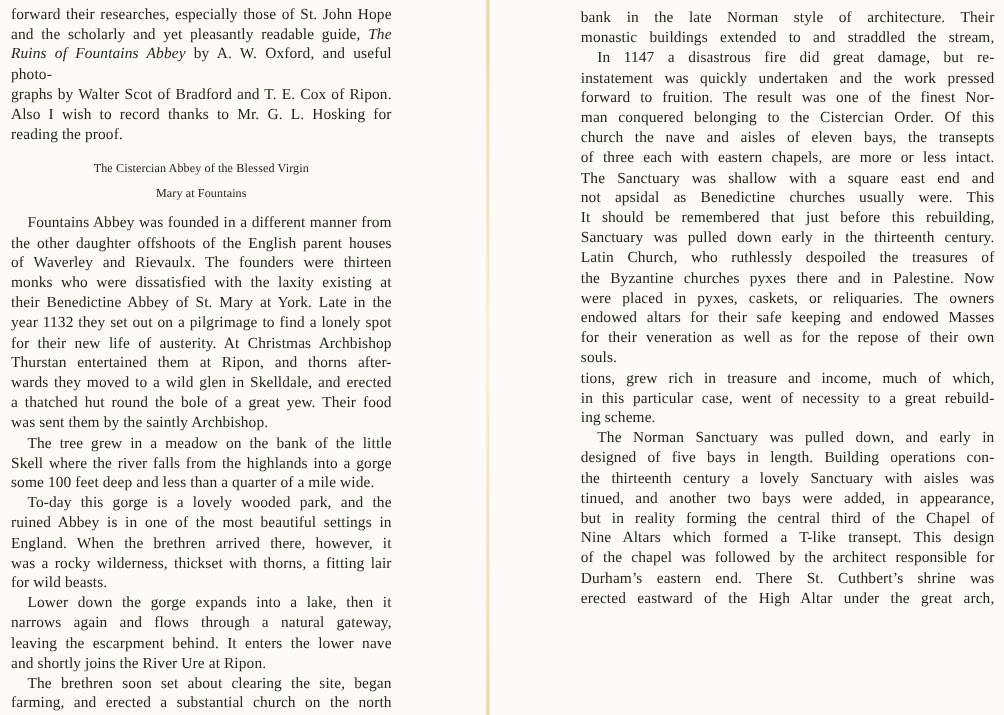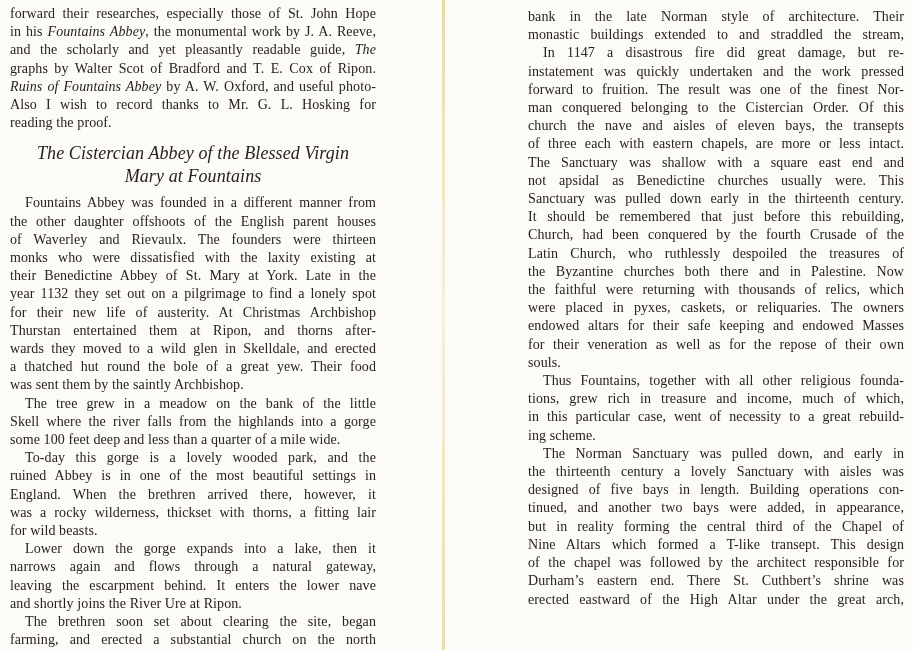--- a/index.html
+++ b/index.html
@@ -19,21 +19,21 @@
   }
   .page {
     position: absolute;
     top: 0;
     height: 650px;
     box-sizing: border-box;
   }
   .page.left {
     left: 0;
     width: 444px;
-    padding: 5px 68px 0 10px;
+    padding: 5px 88px 0 10px;
   }
   .page.right {
     left: 451px;
     width: 466px;
     padding: 8px 13px 0 77px;
   }
   .gutter {
     position: absolute;
     top: 0;
     left: 442px;
@@ -43,44 +43,42 @@
   }
   .paragraph { margin: 0; }
   .line {
     text-align: justify;
     text-align-last: justify;
     white-space: normal;
   }
   .line.end { text-align-last: left; }
   .line.indent { text-indent: 15px; }
   .heading {
-    font-style: italic;
-    font-size: 18px;
+    font-size: 11px;
     line-height: 23px;
     margin: 10px 0 6px 0;
   }
   .heading .line,
   .heading .line.end {
     text-align: center;
     text-align-last: center;
     text-indent: 0;
   }
   .it { font-style: italic; }
 </style>
 </head>
 <body>
 
 <div class="spread" id="spread" style="background: rgb(252, 251, 248); color: rgb(39, 35, 30);">
   <div class="page left" id="left-page">
       <div class="paragraph">
         <div class="line"><span class="rm">forward their researches, especially those of St. John Hope</span></div>
-        <div class="line"><span class="rm">in his </span><span class="it">Fountains Abbey</span><span class="rm">, the monumental work by J. A. Reeve,</span></div>
         <div class="line"><span class="rm">and the scholarly and yet pleasantly readable guide, </span><span class="it">The</span></div>
+        <div class="line"><span class="it">Ruins of Fountains Abbey</span><span class="rm"> by A. W. Oxford, and useful photo-</span></div>
         <div class="line"><span class="rm">graphs by Walter Scot of Bradford and T. E. Cox of Ripon.</span></div>
-        <div class="line"><span class="it">Ruins of Fountains Abbey</span><span class="rm"> by A. W. Oxford, and useful photo-</span></div>
         <div class="line"><span class="rm">Also I wish to record thanks to Mr. G. L. Hosking for</span></div>
         <div class="line end"><span class="rm">reading the proof.</span></div>
       </div>
       <div class="heading">
         <div class="line"><span class="rm">The Cistercian Abbey of the Blessed Virgin</span></div>
         <div class="line end"><span class="rm">Mary at Fountains</span></div>
       </div>
       <div class="paragraph">
         <div class="line indent"><span class="rm">Fountains Abbey was founded in a different manner from</span></div>
         <div class="line"><span class="rm">the other daughter offshoots of the English parent houses</span></div>
@@ -125,41 +123,38 @@
       </div>
       <div class="paragraph">
         <div class="line indent"><span class="rm">In 1147 a disastrous fire did great damage, but re-</span></div>
         <div class="line"><span class="rm">instatement was quickly undertaken and the work pressed</span></div>
         <div class="line"><span class="rm">forward to fruition. The result was one of the finest Nor-</span></div>
         <div class="line"><span class="rm">man conquered belonging to the Cistercian Order. Of this</span></div>
         <div class="line"><span class="rm">church the nave and aisles of eleven bays, the transepts</span></div>
         <div class="line"><span class="rm">of three each with eastern chapels, are more or less intact.</span></div>
         <div class="line"><span class="rm">The Sanctuary was shallow with a square east end and</span></div>
         <div class="line"><span class="rm">not apsidal as Benedictine churches usually were. This</span></div>
+        <div class="line"><span class="rm">It should be remembered that just before this rebuilding,</span></div>
         <div class="line"><span class="rm">Sanctuary was pulled down early in the thirteenth century.</span></div>
-        <div class="line"><span class="rm">It should be remembered that just before this rebuilding,</span></div>
-        <div class="line"><span class="rm">Church, had been conquered by the fourth Crusade of the</span></div>
         <div class="line"><span class="rm">Latin Church, who ruthlessly despoiled the treasures of</span></div>
-        <div class="line"><span class="rm">the Byzantine churches both there and in Palestine. Now</span></div>
-        <div class="line"><span class="rm">the faithful were returning with thousands of relics, which</span></div>
+        <div class="line"><span class="rm">the Byzantine churches pyxes there and in Palestine. Now</span></div>
         <div class="line"><span class="rm">were placed in pyxes, caskets, or reliquaries. The owners</span></div>
         <div class="line"><span class="rm">endowed altars for their safe keeping and endowed Masses</span></div>
         <div class="line"><span class="rm">for their veneration as well as for the repose of their own</span></div>
         <div class="line end"><span class="rm">souls.</span></div>
       </div>
       <div class="paragraph">
-        <div class="line indent"><span class="rm">Thus Fountains, together with all other religious founda-</span></div>
         <div class="line"><span class="rm">tions, grew rich in treasure and income, much of which,</span></div>
         <div class="line"><span class="rm">in this particular case, went of necessity to a great rebuild-</span></div>
         <div class="line end"><span class="rm">ing scheme.</span></div>
       </div>
       <div class="paragraph">
         <div class="line indent"><span class="rm">The Norman Sanctuary was pulled down, and early in</span></div>
+        <div class="line"><span class="rm">designed of five bays in length. Building operations con-</span></div>
         <div class="line"><span class="rm">the thirteenth century a lovely Sanctuary with aisles was</span></div>
-        <div class="line"><span class="rm">designed of five bays in length. Building operations con-</span></div>
         <div class="line"><span class="rm">tinued, and another two bays were added, in appearance,</span></div>
         <div class="line"><span class="rm">but in reality forming the central third of the Chapel of</span></div>
         <div class="line"><span class="rm">Nine Altars which formed a T-like transept. This design</span></div>
         <div class="line"><span class="rm">of the chapel was followed by the architect responsible for</span></div>
         <div class="line"><span class="rm">Durham’s eastern end. There St. Cuthbert’s shrine was</span></div>
         <div class="line"><span class="rm">erected eastward of the High Altar under the great arch,</span></div>
       </div>
     </div>
 </div>
 

